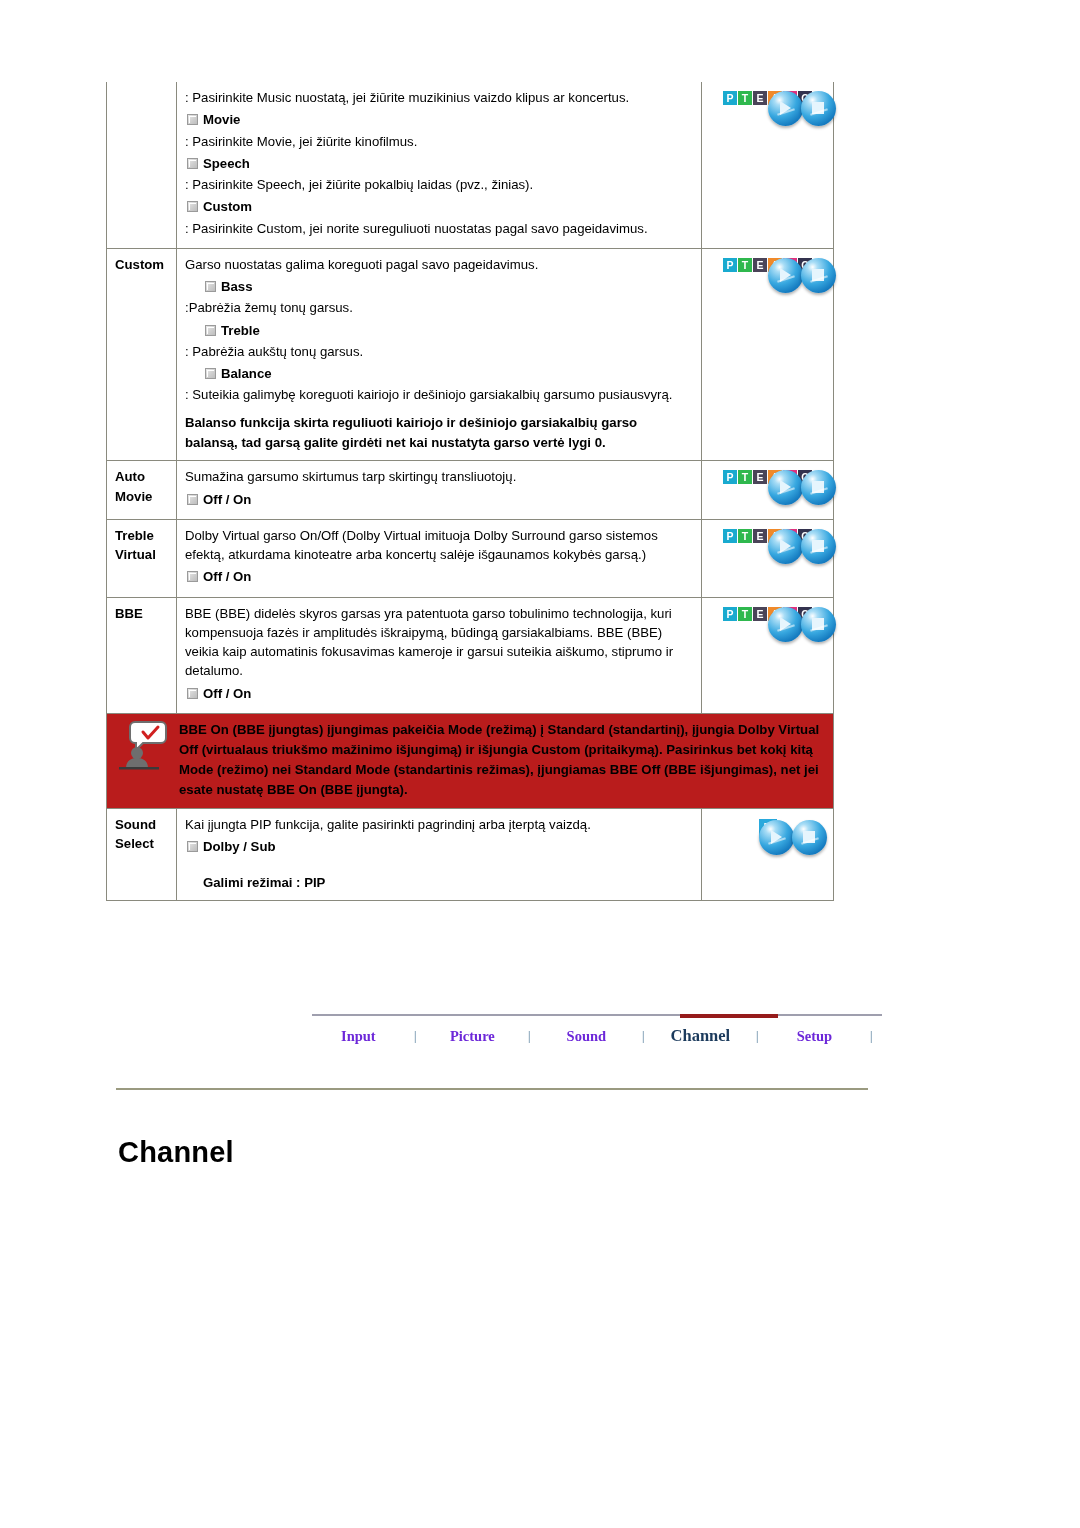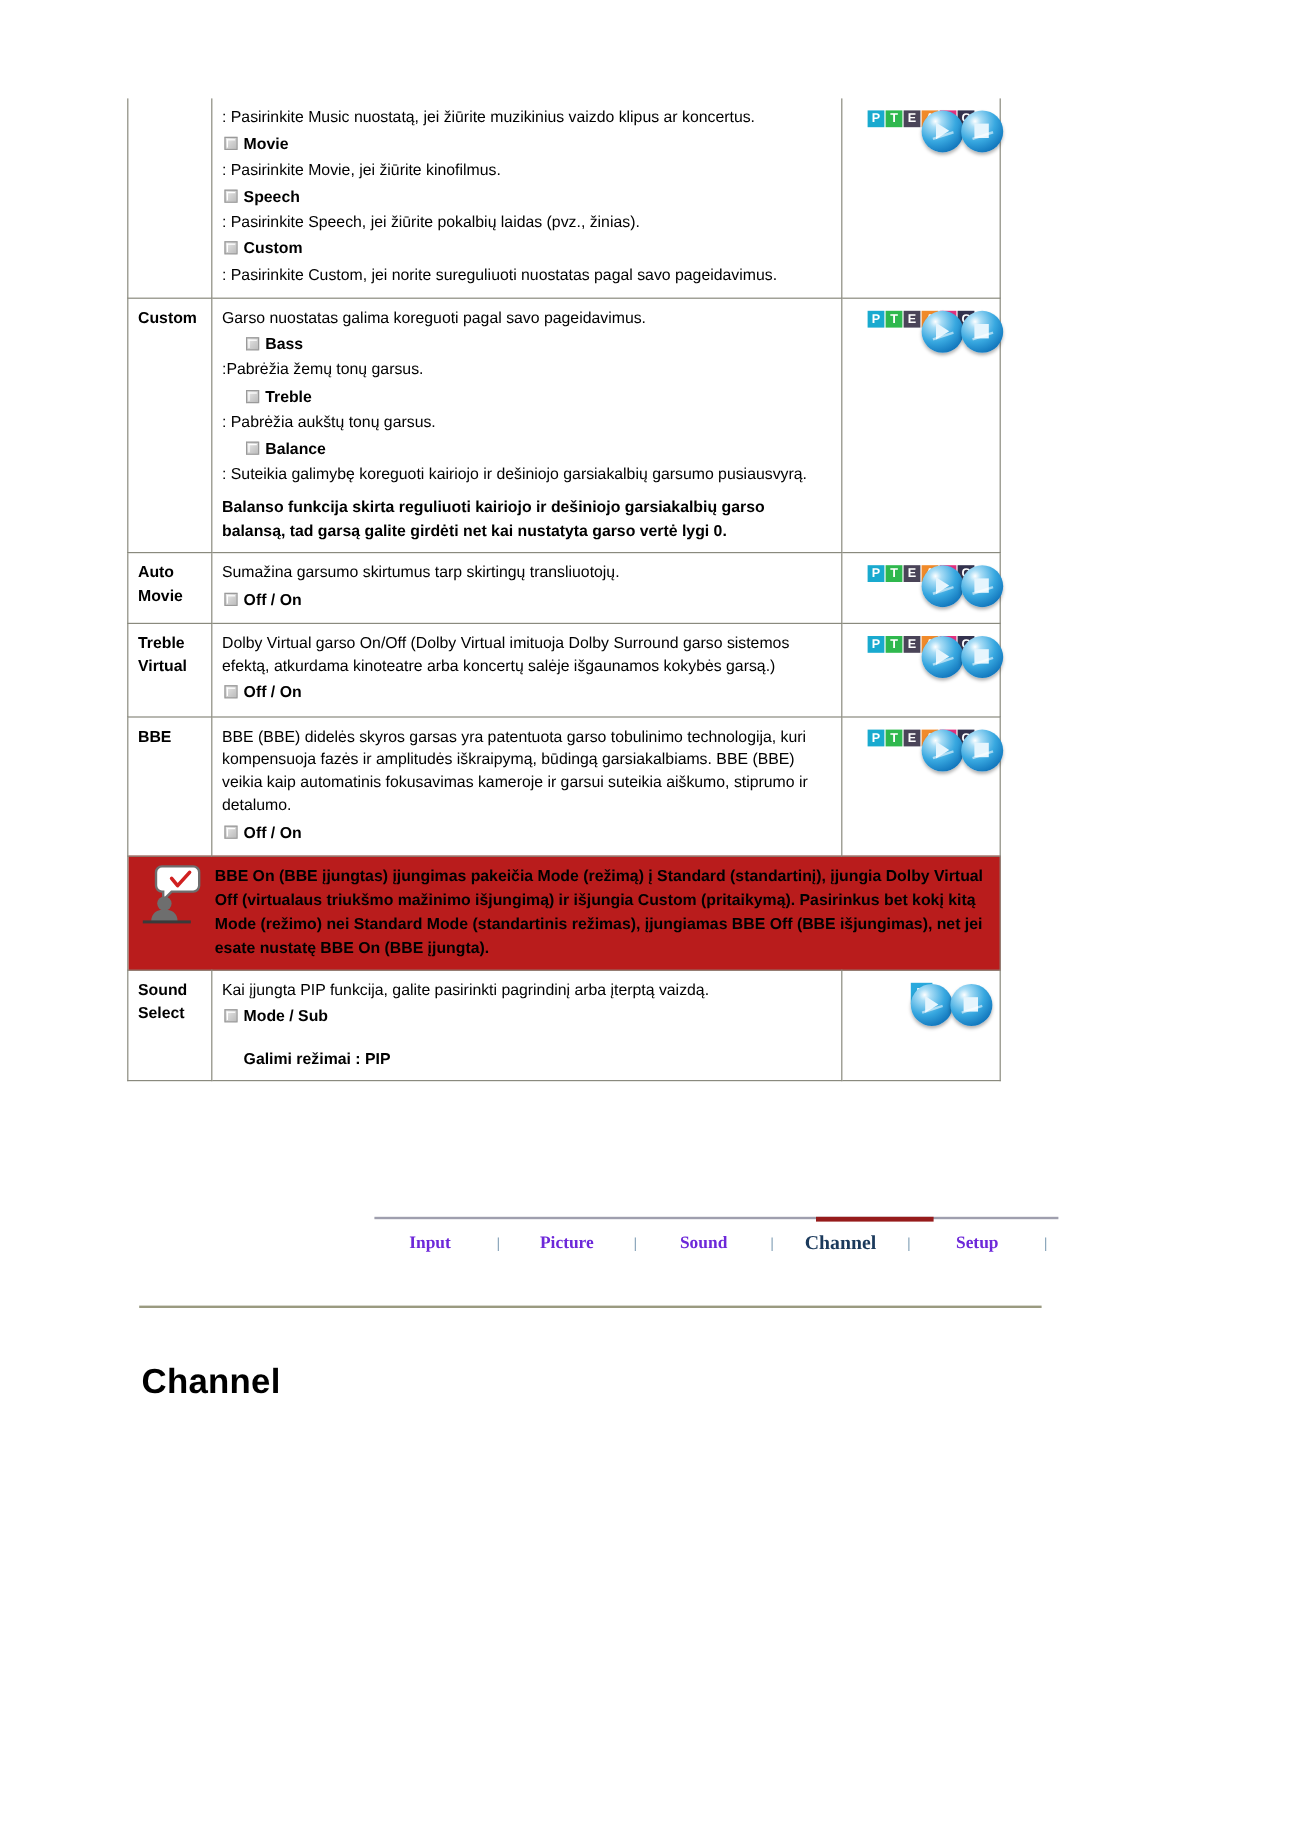--- a/index.html
+++ b/index.html
@@ -453,21 +453,21 @@
       </td>
     </tr>
 
     <tr>
       <td class="cell-label">
         <div>Sound</div>
         <div>Select</div>
       </td>
       <td>
         <p class="line">Kai įjungta PIP funkcija, galite pasirinkti pagrindinį arba įterptą vaizdą.</p>
-        <p class="sub"><span class="marker"></span><span>Mode / Sub</span></p>
+        <p class="sub"><span class="marker"></span><span>Dolby / Sub</span></p>
         <p class="plain-bold">Galimi režimai : PIP</p>
       </td>
       <td class="cell-icon">
         <span class="ptwrap">
           <span class="balls">
             <span class="ball left">
                 <span class="tri"></span>
                 <span class="streak"></span>
               </span>
             <span class="ball right">

